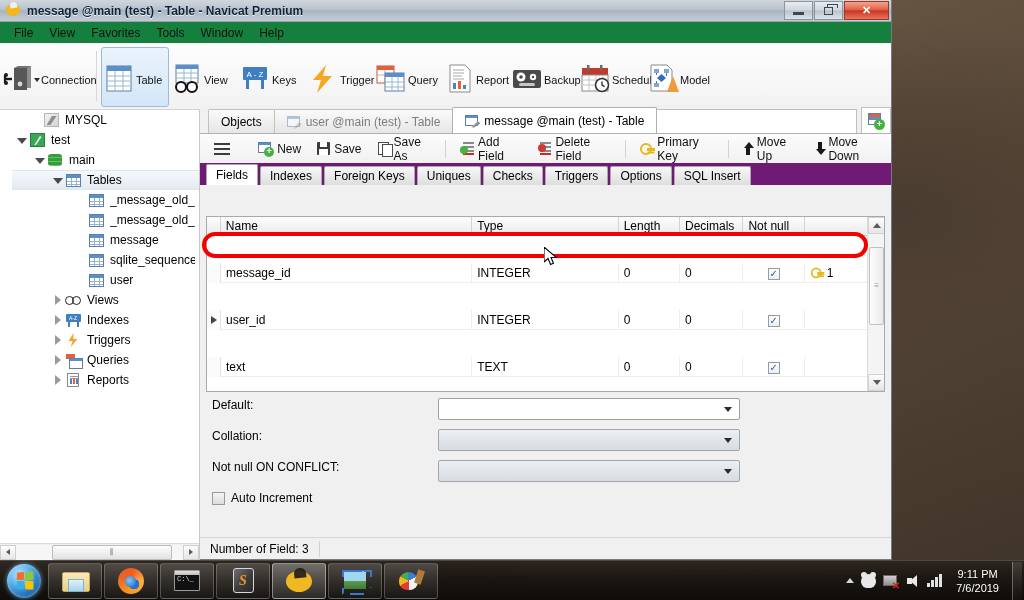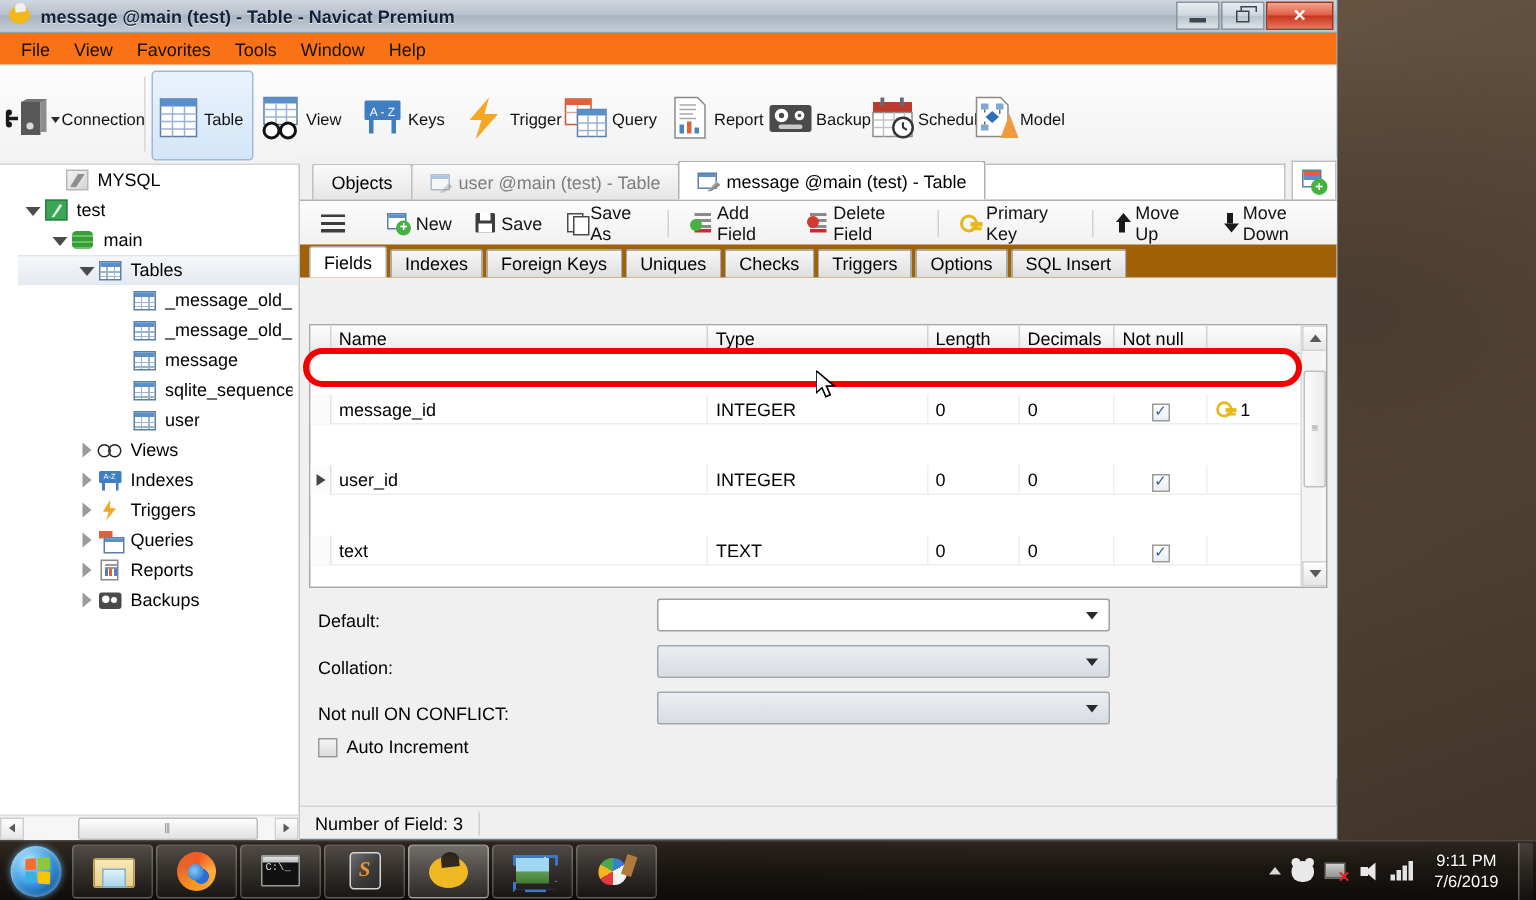--- a/index.html
+++ b/index.html
@@ -72,21 +72,21 @@
     width: 45px;
     background: linear-gradient(to bottom, #f4a38c 0%, #e2614a 45%, #c9361f 52%, #e8765c 100%);
     border-color: #9a3a26; color: #fff; font-weight: bold;
   }
   .wbtn .minglyph { display:block; width: 11px; height: 3px; background: #3b4754; margin-top: 6px; }
   .wbtn .restglyph { display:block; width: 9px; height: 8px; border: 1.5px solid #3b4754; position: relative; }
   .wbtn .restglyph::after { content:""; position:absolute; left:2px; top:-4px; width:9px; height:3px; border:1.5px solid #3b4754; border-bottom:none; }
 
   
   #menubar {
-    height: 22px; background: #f97316; display: flex; align-items: center;
+    height: 22px; background: #15803d; display: flex; align-items: center;
     padding-left: 6px; border-bottom: 1px solid #f0f0f0;
   }
   #menubar .mi { padding: 3px 8px; font-size: 12px; color: #111; cursor: default; }
 
   
   #toolbar {
     height: 66px; background: linear-gradient(to bottom, #fdfdfd, #f2f2f2);
     border-bottom: 1px solid #d4d4d4;
     display: flex; align-items: flex-start; padding: 3px 0 0 0;
   }
@@ -241,21 +241,21 @@
   .ic-key::before{content:"";position:absolute;left:0;top:1px;width:8px;height:8px;border-radius:50%;border:2.5px solid #e8b71a;}
   .ic-key::after{content:"";position:absolute;left:7px;top:6px;width:8px;height:2.5px;background:#e8b71a;
     box-shadow:0 3px 0 -0.5px #e8b71a;}
   .arrowup,.arrowdown{width:12px;height:13px;position:relative;}
   .arrowup::before{content:"";position:absolute;left:2px;top:0;width:0;height:0;border-left:5px solid transparent;border-right:5px solid transparent;border-bottom:6px solid #1a1a1a;}
   .arrowup::after{content:"";position:absolute;left:4px;top:6px;width:4px;height:7px;background:#1a1a1a;}
   .arrowdown::before{content:"";position:absolute;left:2px;bottom:0;width:0;height:0;border-left:5px solid transparent;border-right:5px solid transparent;border-top:6px solid #1a1a1a;}
   .arrowdown::after{content:"";position:absolute;left:4px;top:0;width:4px;height:7px;background:#1a1a1a;}
 
   
-  #subtabs { height:22px; display:flex; align-items:flex-end; padding-left:6px; background:#a16207; }
+  #subtabs { height:22px; display:flex; align-items:flex-end; padding-left:6px; background:#701a75; }
   .stab { height:19px; padding:0 9px; font-size:12px; display:flex; align-items:center;
     border:1px solid #a9a9a9; border-bottom:none; margin-right:2px; border-radius:2px 2px 0 0;
     background:linear-gradient(to bottom,#f7f7f7,#dedede); cursor:default; }
   .stab.active { background:#fff; height:21px; border-color:#a9a9a9; position:relative; z-index:2; }
 
   
   #gridwrap { position:absolute; left:6px; right:6px; top:82px; bottom:0; }
   #grid { position:absolute; left:0; top:0; right:0; height:176px; background:#fff;
     border:1px solid #a9a9a9; overflow:hidden; }
   .ghead { display:flex; height:19px; background:linear-gradient(to bottom,#fdfdfd,#eaeaea);
@@ -278,21 +278,21 @@
     background:linear-gradient(to bottom,#fdfdfd,#e6e6e6); border:1px solid #d2d2d2;}
   .vsarrow i{width:0;height:0;border-left:4px solid transparent;border-right:4px solid transparent;}
   .vsarrow.up i{border-bottom:5px solid #5a5a5a;} .vsarrow.down i{border-top:5px solid #5a5a5a;}
   .vsthumb{position:absolute;left:1px;top:30px;width:15px;height:78px;border-radius:2px;
     background:linear-gradient(to right,#fdfdfd,#eaeaea);border:1px solid #c0c0c0;
     display:flex;align-items:center;justify-content:center;}
   .vsthumb span{font-size:8px;color:#9a9a9a;letter-spacing:0;line-height:1;}
 
   
   #propform { position:absolute; left:0; right:0; top:182px; height:120px; }
-  .prow { display:flex; align-items:flex-end; height:23px; margin-bottom:8px;gap:37px; }
+  .prow { display:flex; align-items:flex-start; height:23px; margin-bottom:8px;gap:37px; }
   .plabel { width:195px; font-size:12px; padding-left:6px; }
   .combo { width:302px; height:22px; border:1px solid #a0a0a0; border-radius:2px;
     background:#fff; position:relative; display:flex; align-items:center; }
   .combo.disabled { background:linear-gradient(to bottom,#eceff2,#d7dce1); border-color:#9fa6ad; }
   .combo .carat { position:absolute; right:7px; width:0;height:0;
     border-left:4px solid transparent;border-right:4px solid transparent;border-top:5px solid #2b2b2b; }
   .chkrow { display:flex; align-items:center; gap:6px; padding-left:6px; margin-top:4px; }
   .chkbox { width:13px;height:13px;border:1px solid #9a9a9a;background:linear-gradient(to bottom,#f4f4f4,#dcdcdc); }
 
   
@@ -667,29 +667,20 @@
         </div>
         <div class="tnode" style="padding-left:40px">
           <span class="twist closed">
               <i></i>
             </span>
           <span class="ticon">
               <span class="ic-report"></span>
             </span>
           <span class="tlabel">Reports</span>
         </div>
-        <div class="tnode" style="padding-left:40px">
-          <span class="twist closed">
-              <i></i>
-            </span>
-          <span class="ticon">
-              <span class="ic-backup"></span>
-            </span>
-          <span class="tlabel">Backups</span>
-        </div>
       </div>
 
       <div class="hscroll">
         <div class="hsarrow left">
             <i></i>
           </div>
         <div class="hstrack">
           <div class="hsthumb">
             <span>⦀</span>
           </div>

